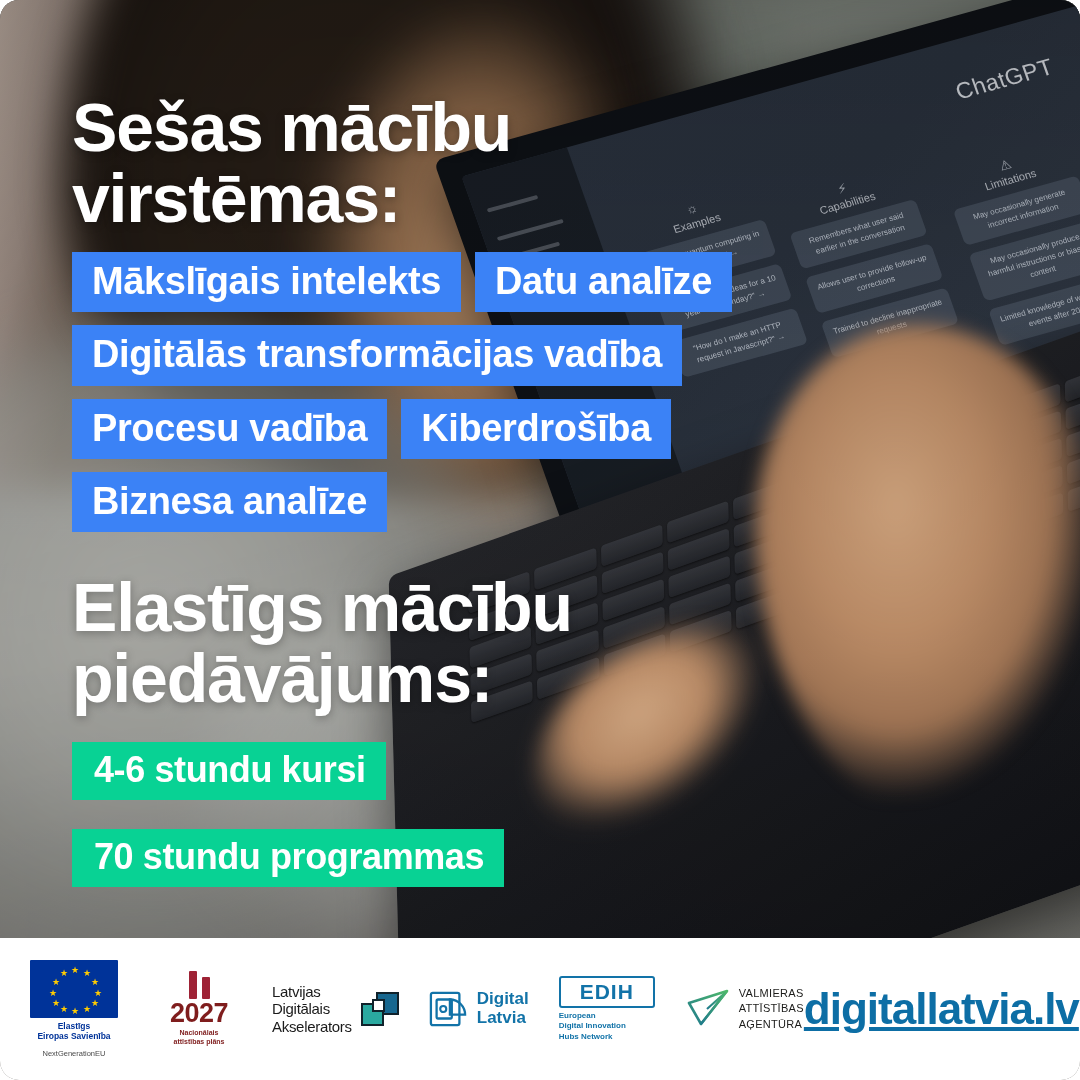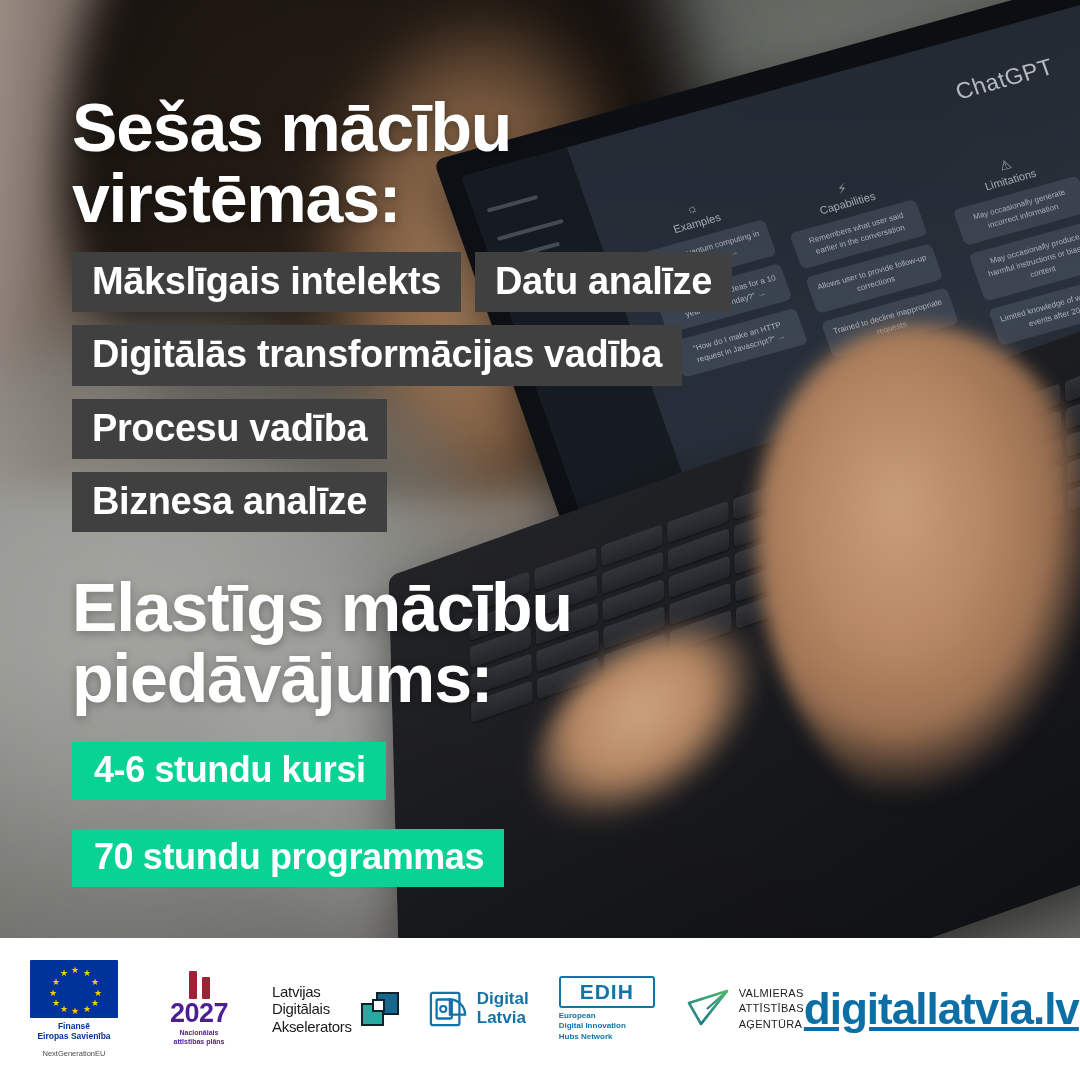--- a/index.html
+++ b/index.html
@@ -4,20 +4,21 @@
 <title>Digital Latvia promo</title>
 <style>
   html,body{margin:0;padding:0;background:#ffffff;}
   *{box-sizing:border-box;}
   .stage{
     position:relative;
     width:1080px;height:1080px;
     overflow:hidden;
     font-family:"Liberation Sans","DejaVu Sans",sans-serif;
     background:#6d6a66;
+    border-radius:19px;
   }
 
   
   .photo{position:absolute;inset:0 0 142px 0;overflow:hidden;background:#55524f;}
 
   .bg-wall{
     position:absolute;inset:0;
     background:
       linear-gradient(100deg,#b9a99e 0%, #9d8d84 5%, #6b5c50 11%, #4c4138 20%, #3a3029 34%, #46423c 48%, #5d5b55 60%, #6e6d67 72%, #767671 100%);
   }
@@ -158,21 +159,21 @@
   .tags-green{top:742px;width:620px;}
 
   .tagrow{display:flex;flex-wrap:wrap;gap:14px;margin-bottom:13px;}
   .tag{
     display:inline-block;
     color:#ffffff;font-weight:700;letter-spacing:-.4px;
     padding:9px 20px 11px 20px;
     font-size:38px;line-height:1.06;
     white-space:nowrap;
   }
-  .tag.blue{background:#404040;}
+  .tag.blue{background:#3b82f6;}
   .tag.green{background:#08d294;}
   .tags-green .tag{font-size:36px;padding:9px 20px 11px 22px;margin-bottom:16px;}
 
   
   .footer{
     position:absolute;left:0;bottom:0;width:1080px;height:142px;
     background:#ffffff;display:flex;align-items:center;
     padding:0 26px 0 22px;
   }
   .logos{display:flex;align-items:center;gap:30px;flex:0 0 auto;}
@@ -181,21 +182,21 @@
   
   .eu{display:flex;flex-direction:column;align-items:center;width:104px;}
   .eu-flag{
     width:88px;height:58px;background:#003399;position:relative;border-radius:1px;
   }
   .eu-star{position:absolute;color:#ffcc00;font-size:9px;line-height:9px;}
   .eu-t1{color:#003399;font-weight:700;font-size:8.5px;line-height:1.22;text-align:center;margin-top:3px;}
   .eu-t2{color:#4a4a4a;font-size:7.5px;text-align:right;margin-top:8px;}
 
   
-  .nap{display:flex;flex-direction:column;align-items:center;width:86px;color:#4c1d95;}
+  .nap{display:flex;flex-direction:column;align-items:center;width:86px;color:#7f1d1d;}
   .nap-bars{display:flex;gap:5px;height:28px;align-items:flex-end;margin-bottom:1px;}
   .nap-bars i{display:block;width:8px;background:#9e2235;border-radius:1px;}
   .nap-bars i:nth-child(1){height:28px;}
   .nap-bars i:nth-child(2){height:22px;}
   .nap-year{font-size:27px;font-weight:700;line-height:1;letter-spacing:-.5px;}
   .nap-sub{font-size:7px;line-height:1.25;text-align:center;margin-top:2px;font-weight:700;}
 
   
   .lda{display:flex;align-items:center;gap:9px;}
   .lda-txt{color:#1b1b1b;font-size:15px;font-weight:400;line-height:1.14;letter-spacing:-.3px;}
@@ -362,20 +363,21 @@
     <div class="tags tags-blue">
       <div class="tagrow">
         <span class="tag blue">Mākslīgais intelekts</span>
         <span class="tag blue">Datu analīze</span>
       </div>
       <div class="tagrow">
         <span class="tag blue">Digitālās transformācijas vadība</span>
       </div>
       <div class="tagrow">
         <span class="tag blue">Procesu vadība</span>
+        <span class="tag blue">Kiberdrošība</span>
       </div>
       <div class="tagrow">
         <span class="tag blue">Biznesa analīze</span>
       </div>
     </div>
 
     <h1 class="head head-2">Elastīgs mācību
 piedāvājums:</h1>
 
     <div class="tags tags-green">
@@ -400,21 +402,21 @@
           <span class="eu-star" style="left:61px;top:39px">★</span>
           <span class="eu-star" style="left:53px;top:45px">★</span>
           <span class="eu-star" style="left:41px;top:47px">★</span>
           <span class="eu-star" style="left:30px;top:45px">★</span>
           <span class="eu-star" style="left:22px;top:39px">★</span>
           <span class="eu-star" style="left:19px;top:29px">★</span>
           <span class="eu-star" style="left:22px;top:18px">★</span>
           <span class="eu-star" style="left:30px;top:9px">★</span>
         </div>
         <div class="eu-t1">
-          <span>Finansē</span><br>
+          <span>Elastīgs</span><br>
           <span>Eiropas Savienība</span>
         </div>
         <div class="eu-t2">NextGenerationEU</div>
       </div>
 
       <div class="logo nap">
         <div class="nap-bars">
             <i></i>
             <i></i>
           </div>

